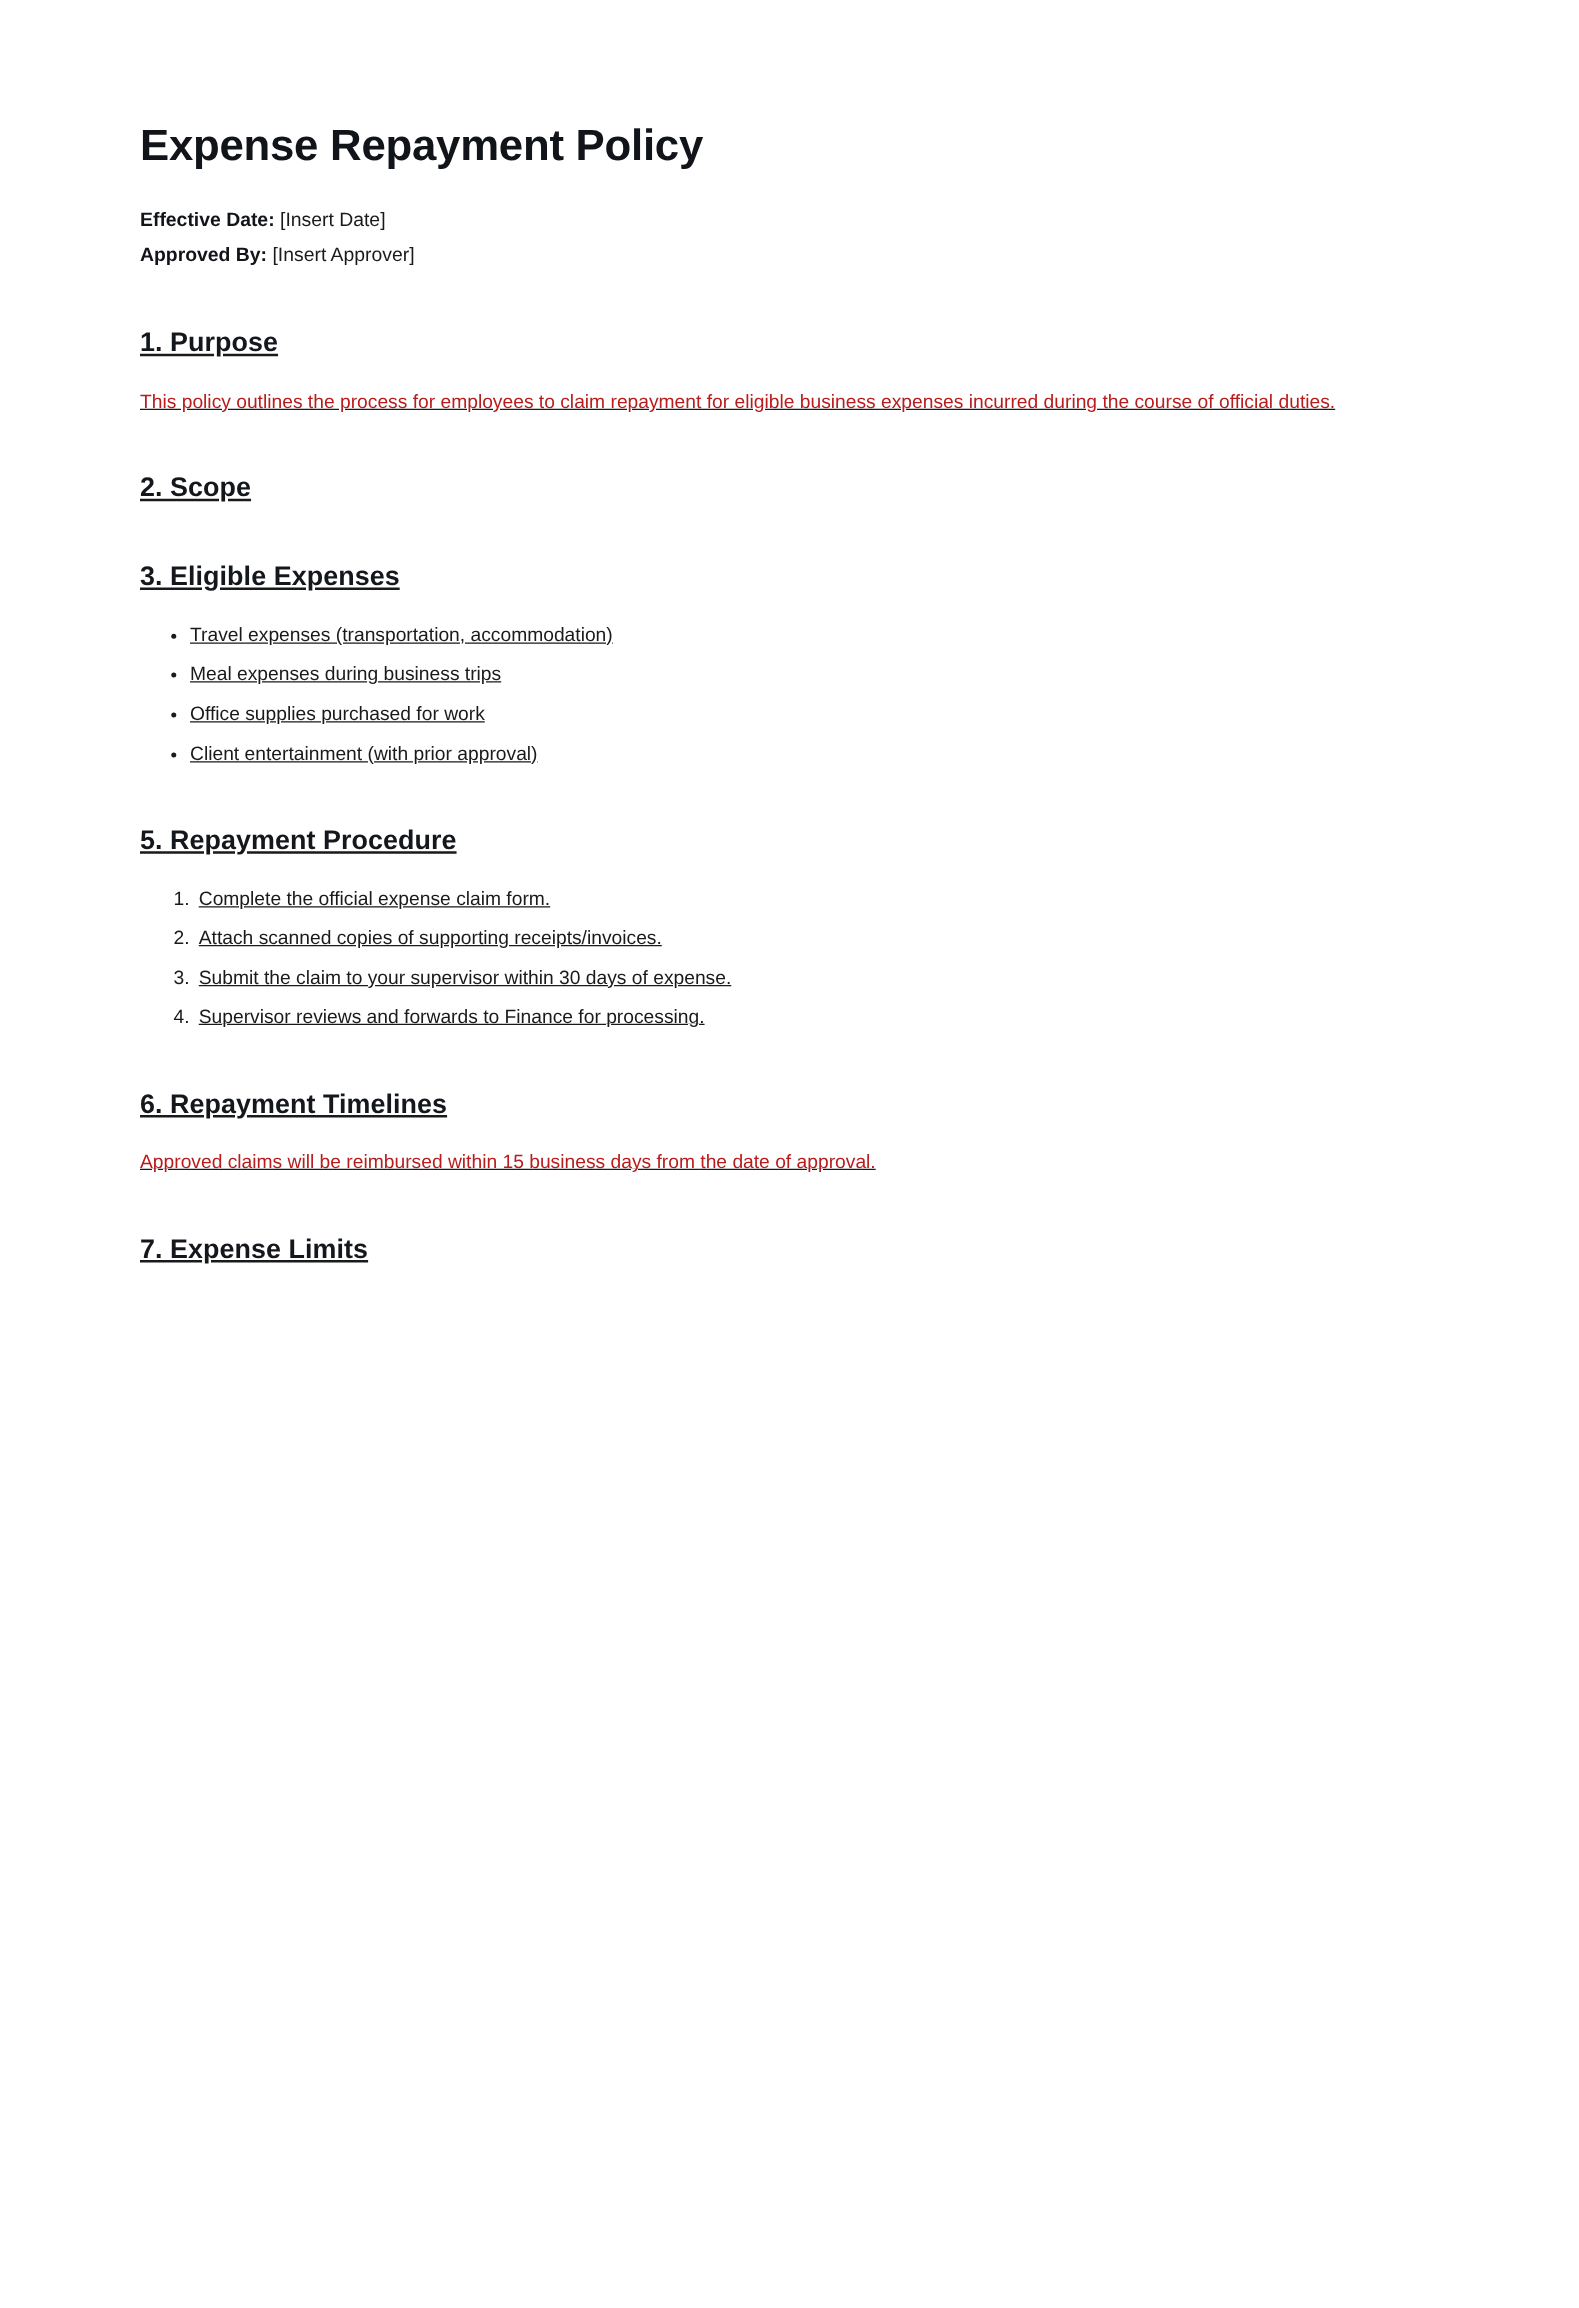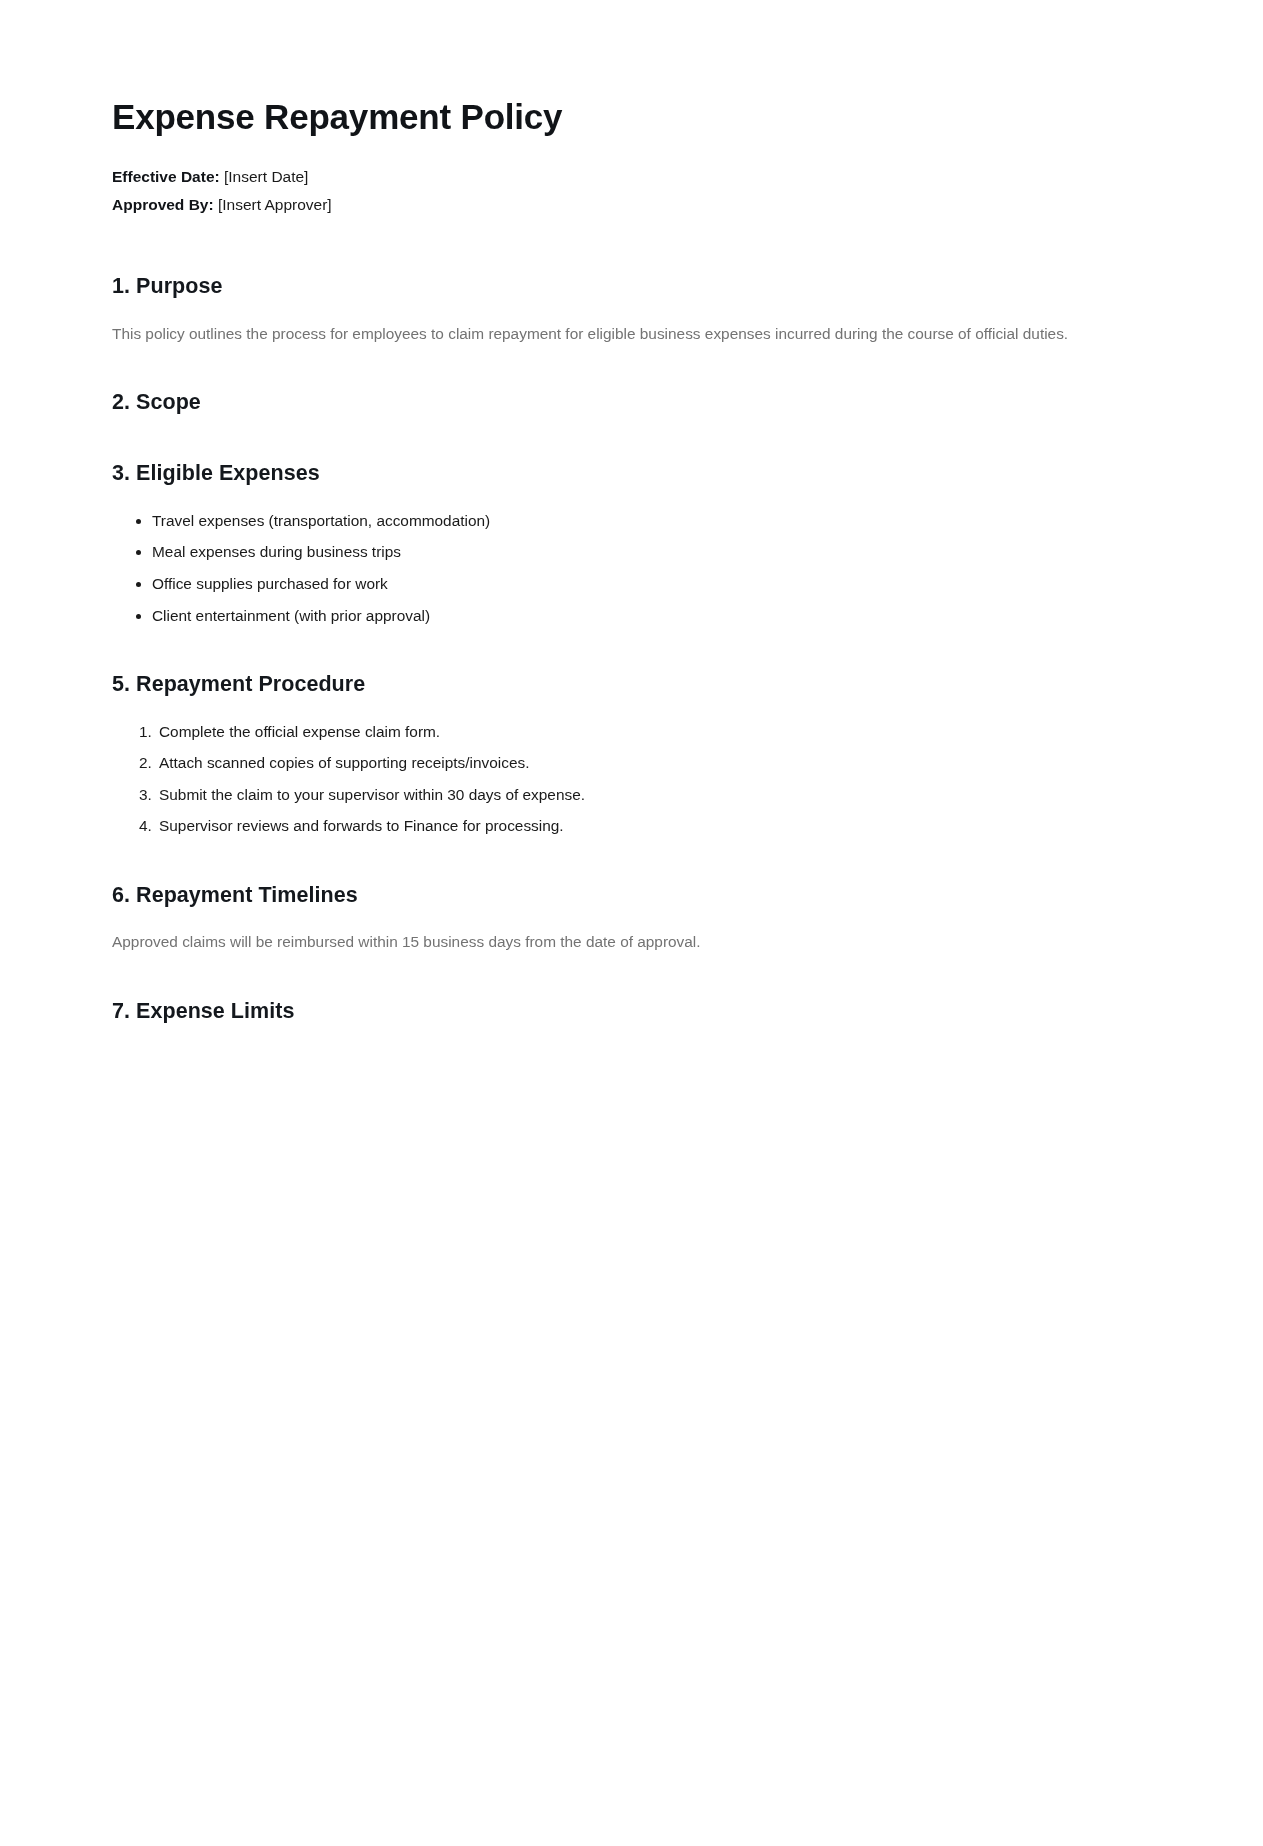--- a/index.html
+++ b/index.html
@@ -34,40 +34,41 @@
     font-size: 15.5px;
     line-height: 1.55;
     color: #1a1a1a;
     margin: 0 0 4px 0;
   }
   .meta-line .meta-label {
     font-weight: 700;
     color: #111418;
   }
   .meta-block {
-    margin-bottom: 56px;
+    margin-bottom: 44px;
   }
   h2.section-heading {
     font-size: 21.5px;
     font-weight: 600;
     color: #14181d;
     margin: 0 0 22px 0;
     line-height: 1.25;
     letter-spacing: 0.05px;
   }
   .section {
     margin-bottom: 44px;
+    text-decoration: underline;
   }
   .section:last-child {
     margin-bottom: 0;
   }
   p.body-text {
     font-size: 15.4px;
     line-height: 1.5;
-    color: #737373;
+    color: #b91c1c;
     margin: 0;
   }
   ul.doc-list, ol.doc-list {
     margin: 0;
     padding-left: 40px;
   }
   ul.doc-list li, ol.doc-list li {
     font-size: 15.4px;
     line-height: 1.5;
     color: #1a1a1a;

